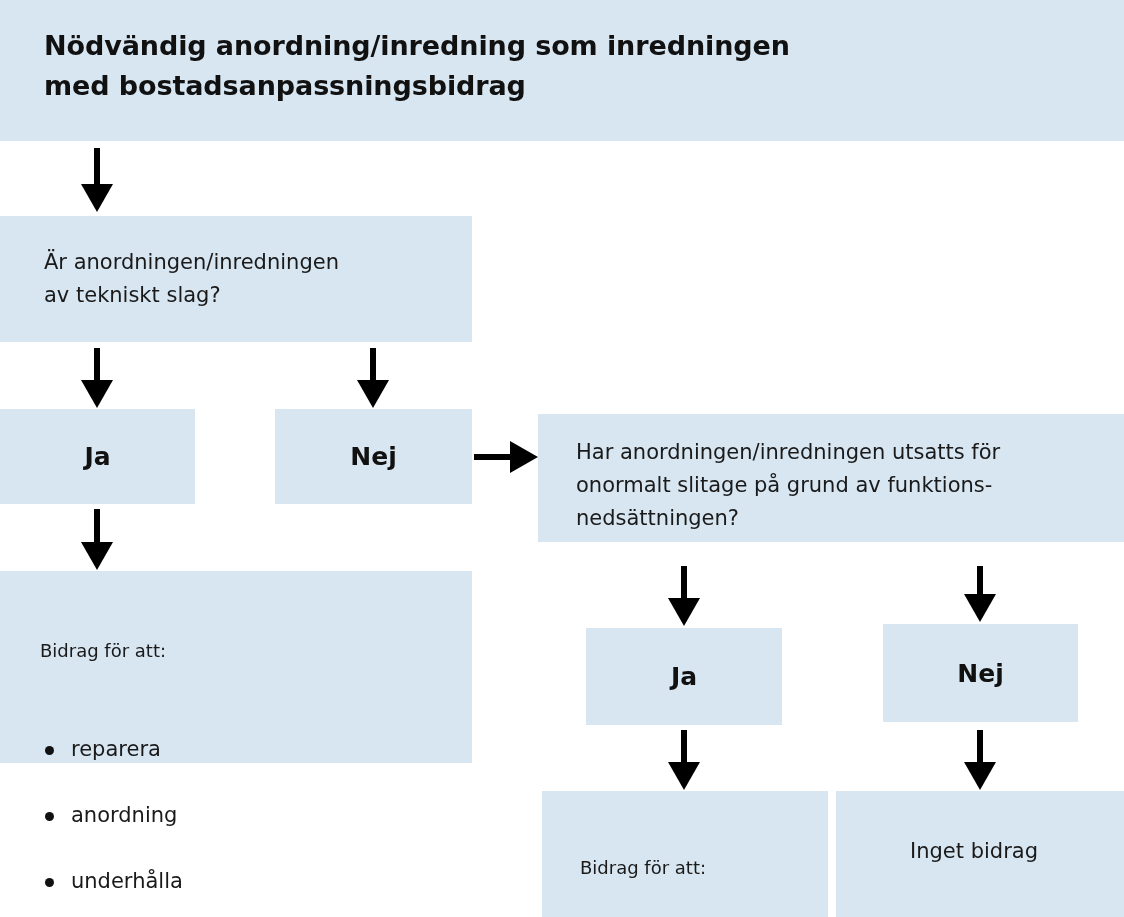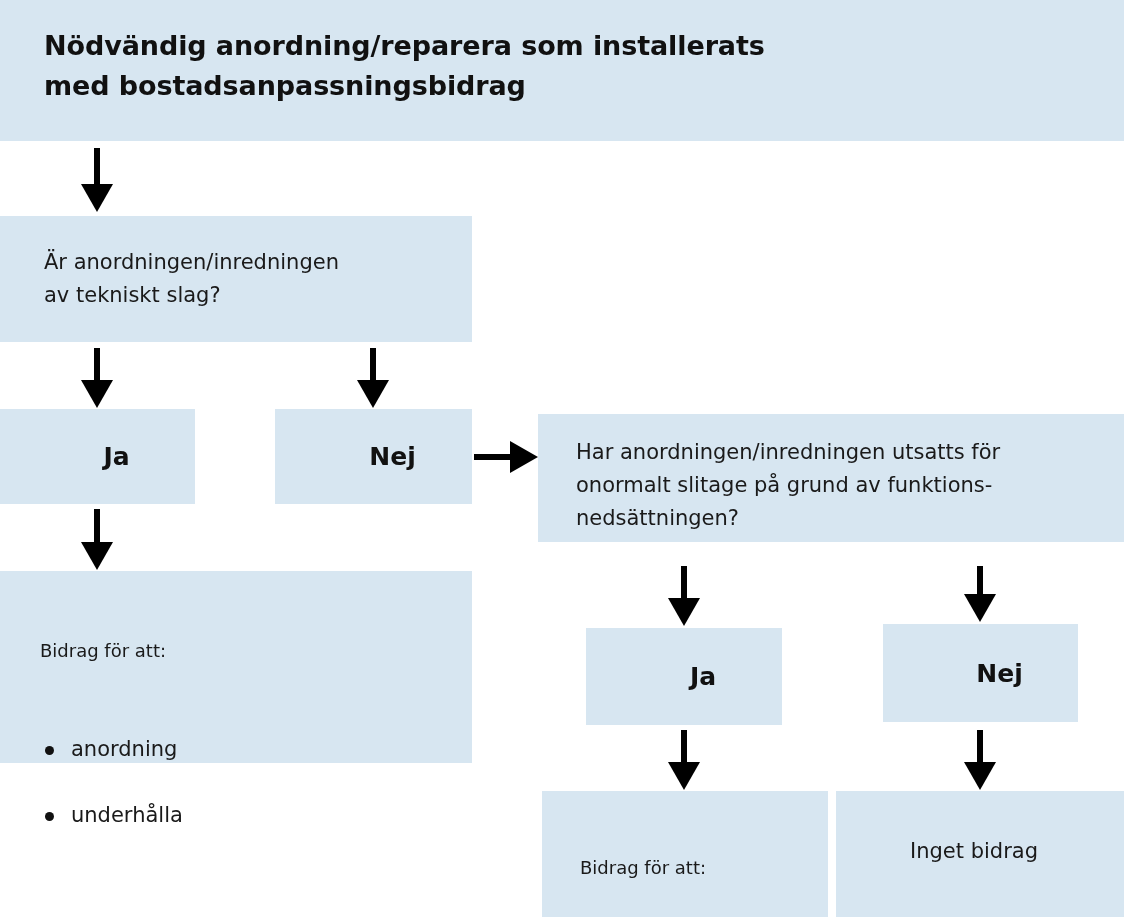--- a/index.html
+++ b/index.html
@@ -83,21 +83,20 @@
     left: 0;
     top: 0;
     width: 100%;
     height: 100%;
     display: flex;
     align-items: center;
     justify-content: center;
     font-size: 25px;
     font-weight: bold;
     color: #111111;
-    margin-left: 19px;
   }
   
   #box-slitage {
     left: 538px;
     top: 414px;
     width: 586px;
     height: 128px;
   }
   #box-slitage .box-text {
     left: 38px;
@@ -227,21 +226,21 @@
     border-bottom: 16px solid transparent;
     border-left: 28px solid #000000;
   }
 </style>
 </head>
 <body>
 
 <div id="canvas">
 
   <div class="box" id="title-panel">
-    <div id="title-text">Nödvändig anordning/reparera som installerats
+    <div id="title-text">Nödvändig anordning/inredning som inredningen
 med bostadsanpassningsbidrag</div>
   </div>
 
   <div class="arrow-down" style="left:81px; top:148px; width:32px; height:64px;">
     <div class="stem" style="height:40px;"></div>
     <div class="head"></div>
   </div>
 
   <div class="box" id="box-teknisk">
     <div class="box-text">Är anordningen/inredningen
@@ -279,20 +278,21 @@
 
   <div class="arrow-down" style="left:81px; top:509px; width:32px; height:61px;">
     <div class="stem" style="height:37px;"></div>
     <div class="head"></div>
   </div>
 
   <div class="box" id="box-bidrag-left">
     <div class="box-text">
       <div class="lead">Bidrag för att:</div>
       <ul class="blist">
+        <li>reparera</li>
         <li>anordning</li>
         <li>underhålla</li>
       </ul>
     </div>
   </div>
 
   <div class="arrow-down" style="left:668px; top:566px; width:32px; height:60px;">
     <div class="stem" style="height:36px;"></div>
     <div class="head"></div>
   </div>

